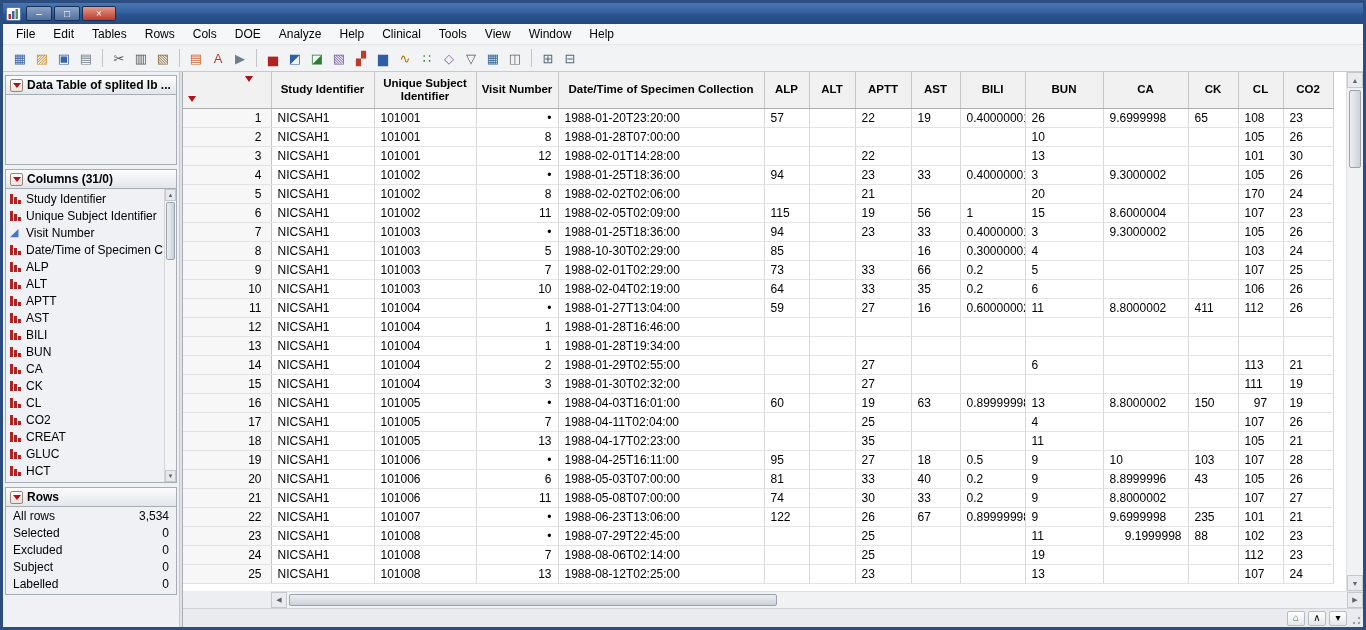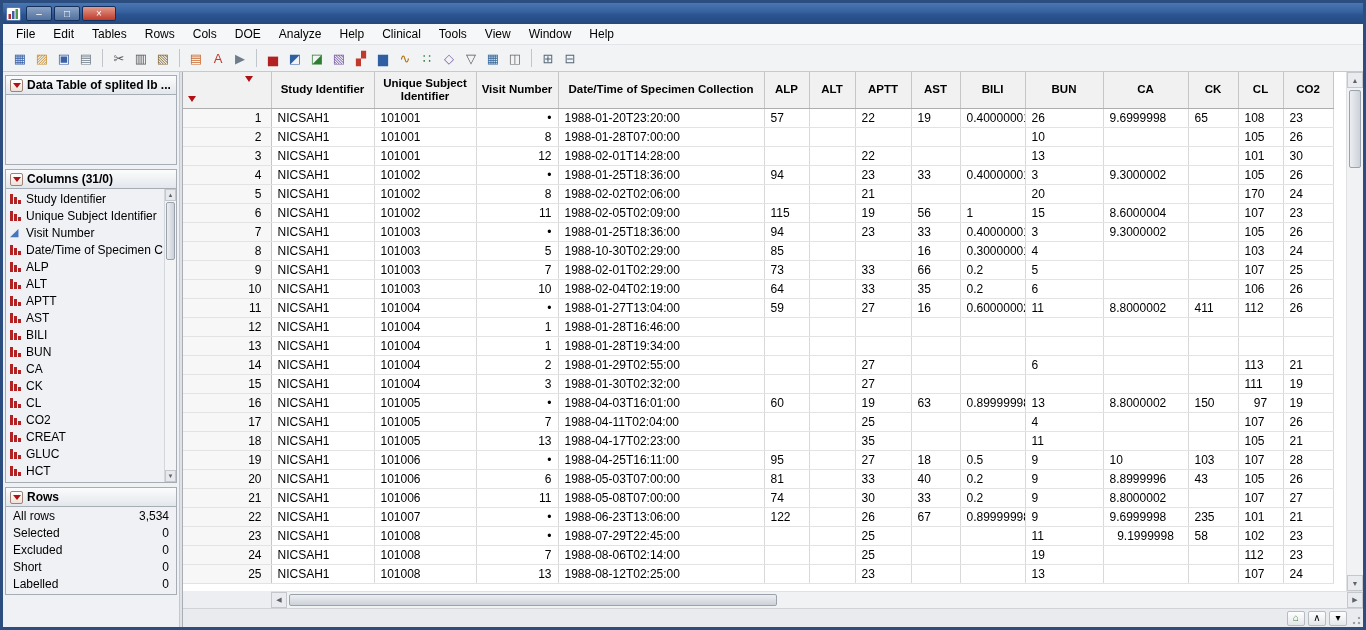--- a/index.html
+++ b/index.html
@@ -413,21 +413,21 @@
             </div>
             <div class="stat-row">
               <span>Selected</span>
               <span class="stat-val">0</span>
             </div>
             <div class="stat-row">
               <span>Excluded</span>
               <span class="stat-val">0</span>
             </div>
             <div class="stat-row">
-              <span>Short</span>
+              <span>Subject</span>
               <span class="stat-val">0</span>
             </div>
             <div class="stat-row">
               <span>Labelled</span>
               <span class="stat-val">0</span>
             </div>
           </div>
       </div>
 
     </div>
@@ -857,22 +857,22 @@
                   <td style="text-align: left;">NICSAH1</td>
                   <td style="text-align: left;">101008</td>
                   <td style="text-align: right;">•</td>
                   <td style="text-align: left;">1988-07-29T22:45:00</td>
                   <td style="text-align: left;"></td>
                   <td style="text-align: left;"></td>
                   <td style="text-align: left;">25</td>
                   <td style="text-align: left;"></td>
                   <td style="text-align: left;"></td>
                   <td style="text-align: left;">11</td>
-                  <td style="text-align: center;">9.1999998</td>
-                  <td style="text-align: left;">58</td>
+                  <td style="text-align: right;">9.1999998</td>
+                  <td style="text-align: left;">88</td>
                   <td style="text-align: left;">102</td>
                   <td style="text-align: left;">23</td>
                 </tr>
                 <tr>
                   <td class="rownum" style="text-align: right;">24</td>
                   <td style="text-align: left;">NICSAH1</td>
                   <td style="text-align: left;">101008</td>
                   <td style="text-align: right;">7</td>
                   <td style="text-align: left;">1988-08-06T02:14:00</td>
                   <td style="text-align: left;"></td>

